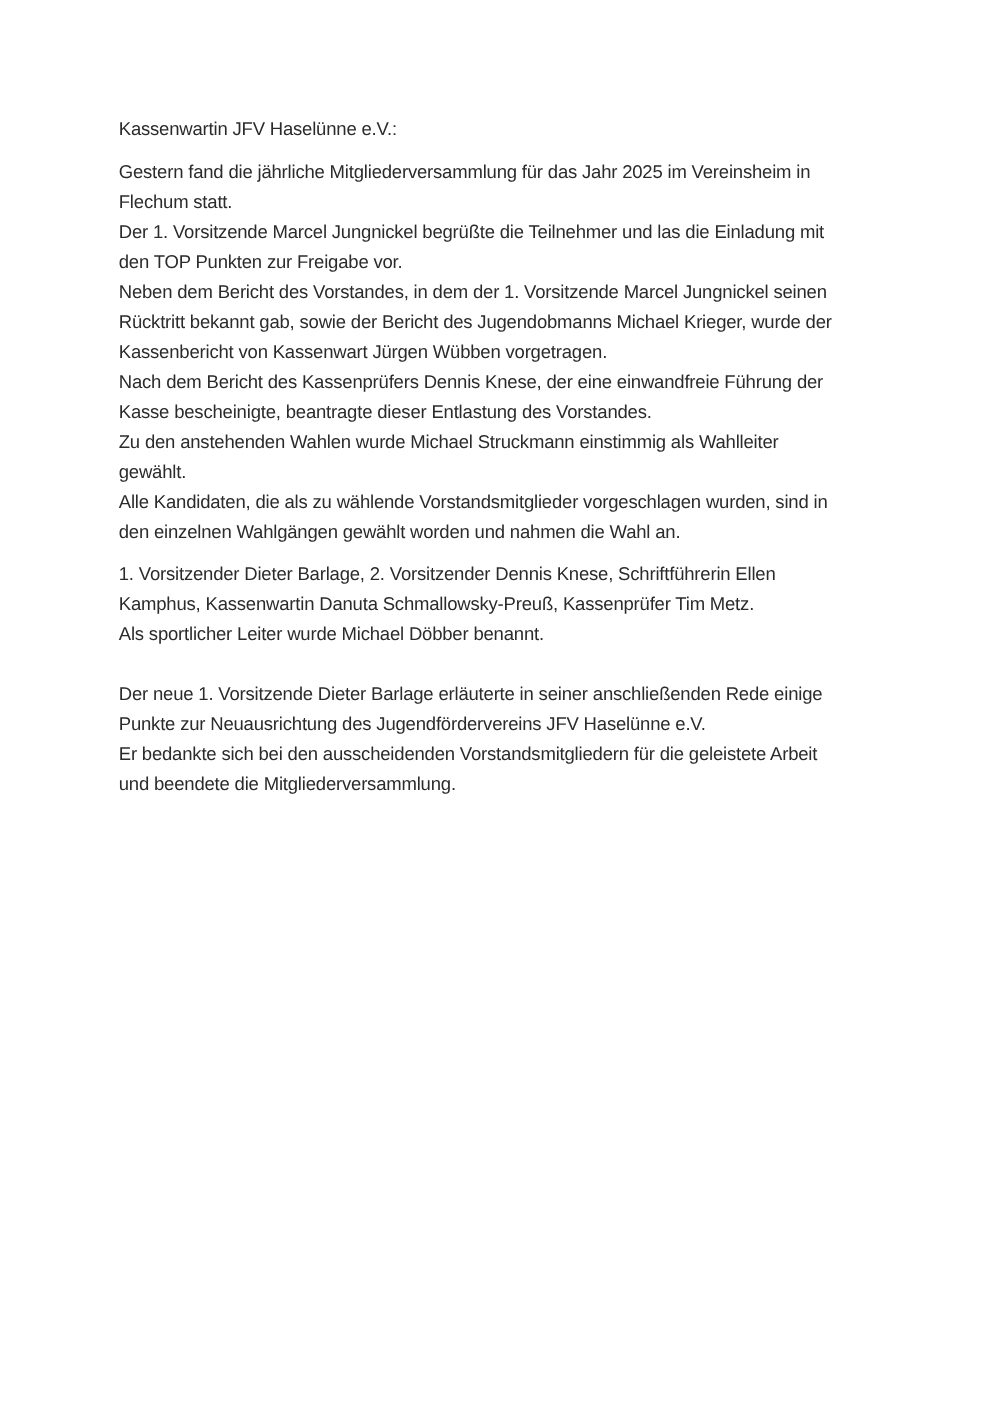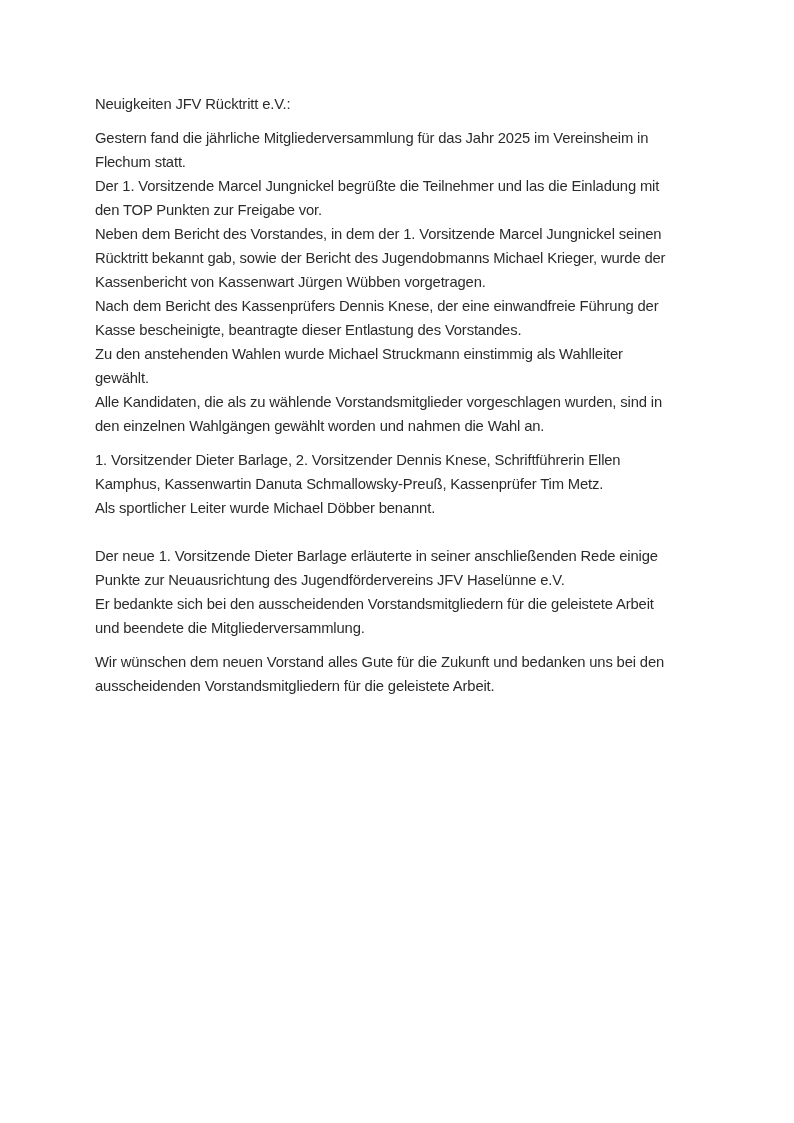--- a/index.html
+++ b/index.html
@@ -28,21 +28,21 @@
     margin: 0 0 10px 0;
     min-height: 24px;
     white-space: pre-line;
   }
 </style>
 </head>
 <body>
 
 <div class="page">
   <div class="doc-body">
-    <div class="para">Neuigkeiten JFV Rücktritt e.V.:</div>
+    <div class="para">Kassenwartin JFV Haselünne e.V.:</div>
     <div class="para">Gestern fand die jährliche Mitgliederversammlung für das Jahr 2025 im Vereinsheim in
 Flechum statt.
 Der 1. Vorsitzende Marcel Jungnickel begrüßte die Teilnehmer und las die Einladung mit
 den TOP Punkten zur Freigabe vor.
 Neben dem Bericht des Vorstandes, in dem der 1. Vorsitzende Marcel Jungnickel seinen
 Rücktritt bekannt gab, sowie der Bericht des Jugendobmanns Michael Krieger, wurde der
 Kassenbericht von Kassenwart Jürgen Wübben vorgetragen.
 Nach dem Bericht des Kassenprüfers Dennis Knese, der eine einwandfreie Führung der
 Kasse bescheinigte, beantragte dieser Entlastung des Vorstandes.
 Zu den anstehenden Wahlen wurde Michael Struckmann einstimmig als Wahlleiter
@@ -50,16 +50,14 @@
 Alle Kandidaten, die als zu wählende Vorstandsmitglieder vorgeschlagen wurden, sind in
 den einzelnen Wahlgängen gewählt worden und nahmen die Wahl an.</div>
     <div class="para">1. Vorsitzender Dieter Barlage, 2. Vorsitzender Dennis Knese, Schriftführerin Ellen
 Kamphus, Kassenwartin Danuta Schmallowsky-Preuß, Kassenprüfer Tim Metz.
 Als sportlicher Leiter wurde Michael Döbber benannt.
 
 Der neue 1. Vorsitzende Dieter Barlage erläuterte in seiner anschließenden Rede einige
 Punkte zur Neuausrichtung des Jugendfördervereins JFV Haselünne e.V.
 Er bedankte sich bei den ausscheidenden Vorstandsmitgliedern für die geleistete Arbeit
 und beendete die Mitgliederversammlung.</div>
-    <div class="para">Wir wünschen dem neuen Vorstand alles Gute für die Zukunft und bedanken uns bei den
-ausscheidenden Vorstandsmitgliedern für die geleistete Arbeit.</div>
   </div>
 </div>
 
 </body></html>

